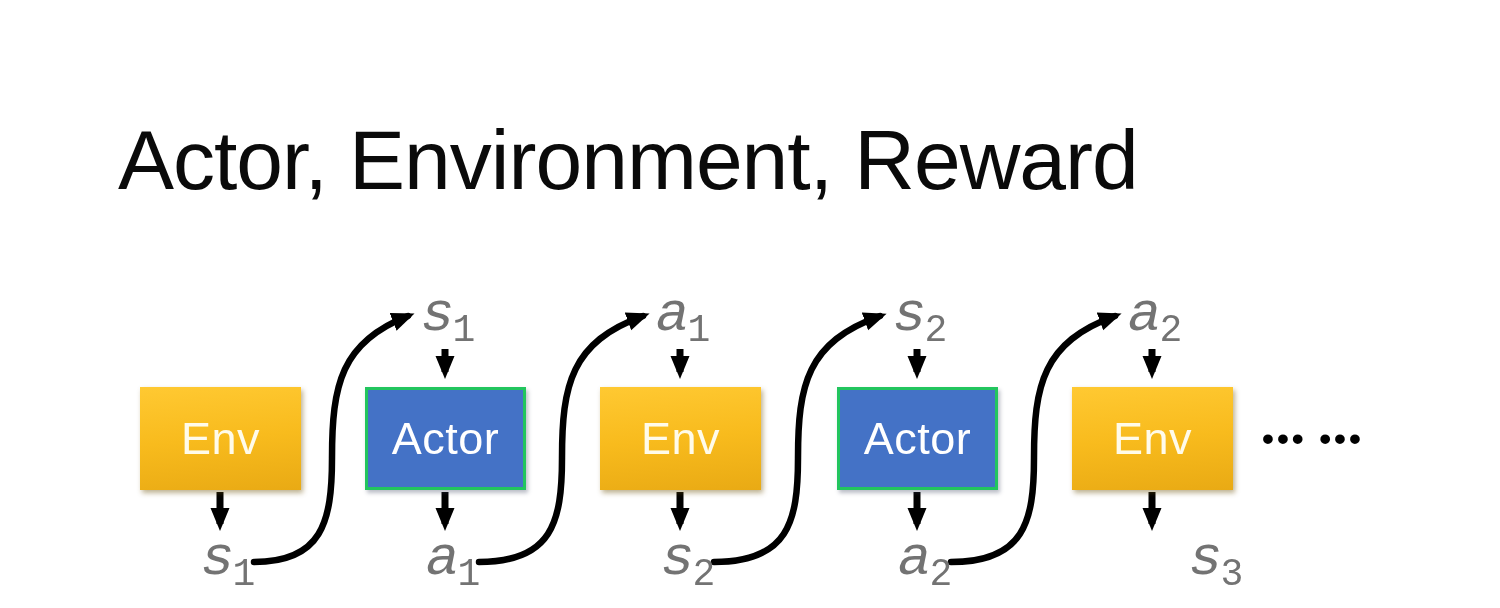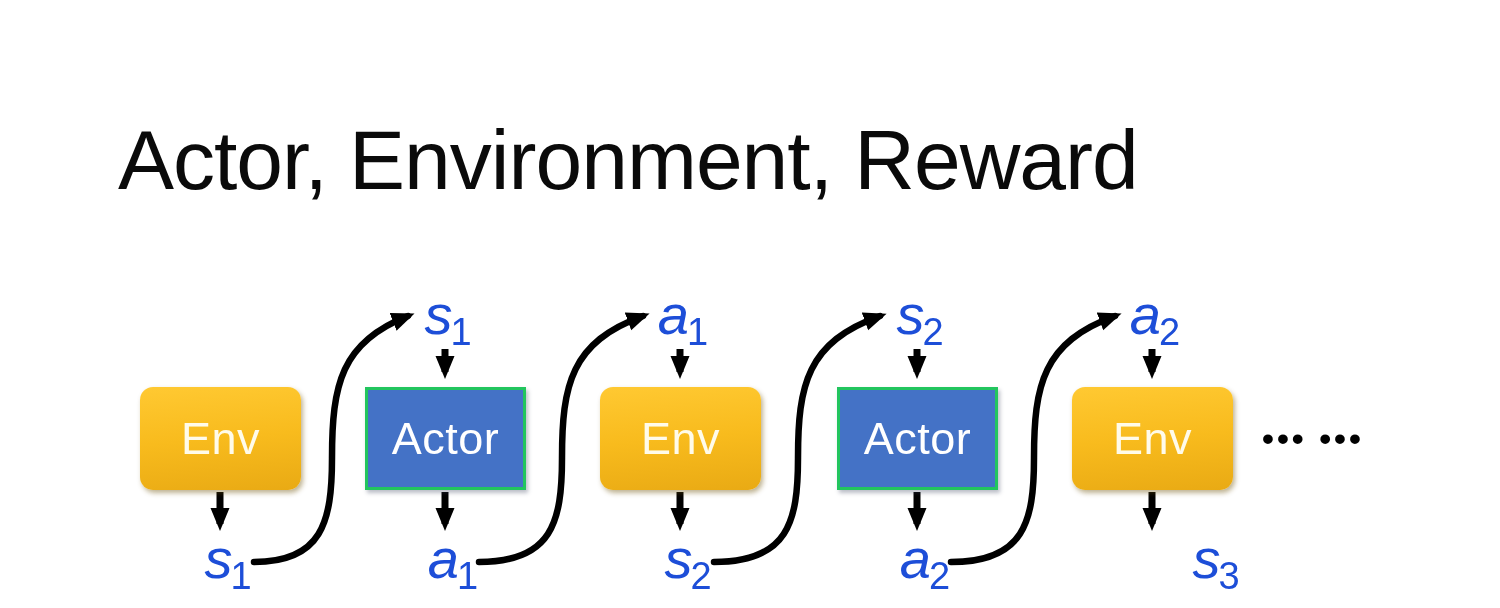--- a/index.html
+++ b/index.html
@@ -46,37 +46,37 @@
     height: 103px;
     display: flex;
     align-items: center;
     justify-content: center;
     font-size: 45px;
     letter-spacing: 0.5px;
     box-sizing: border-box;
   }
   .env {
     background: linear-gradient(175deg, #FFC932 0%, #F8BB1D 50%, #E9AA14 100%);
-    border-radius: 13px;
+    border-radius: 0;
     box-shadow: 2px 3px 5px rgba(110, 85, 10, 0.45);
     color: #FFFBEA;
   }
   .actor {
     background: #4472C6;
     border: 3px solid #22c55e;
     box-shadow: 2px 3px 4px rgba(60, 70, 95, 0.35);
     color: #FFFFFF;
   }
   .mlabel {
     position: absolute;
     transform: translateX(-50%);
-    font-family: Liberation Sans, sans-serif;
+    font-family: Liberation Mono, monospace;
     font-size: 56px;
     line-height: 1;
-    color: #1d4ed8;
+    color: #737373;
     white-space: nowrap;
   }
   .mlabel.top { top: 287px; }
   .mlabel.bottom { top: 531px; }
   .mvar { font-style: italic; }
   .msub {
     font-style: normal;
     font-size: 38px;
     vertical-align: -0.28em;
     margin-left: -2px;

